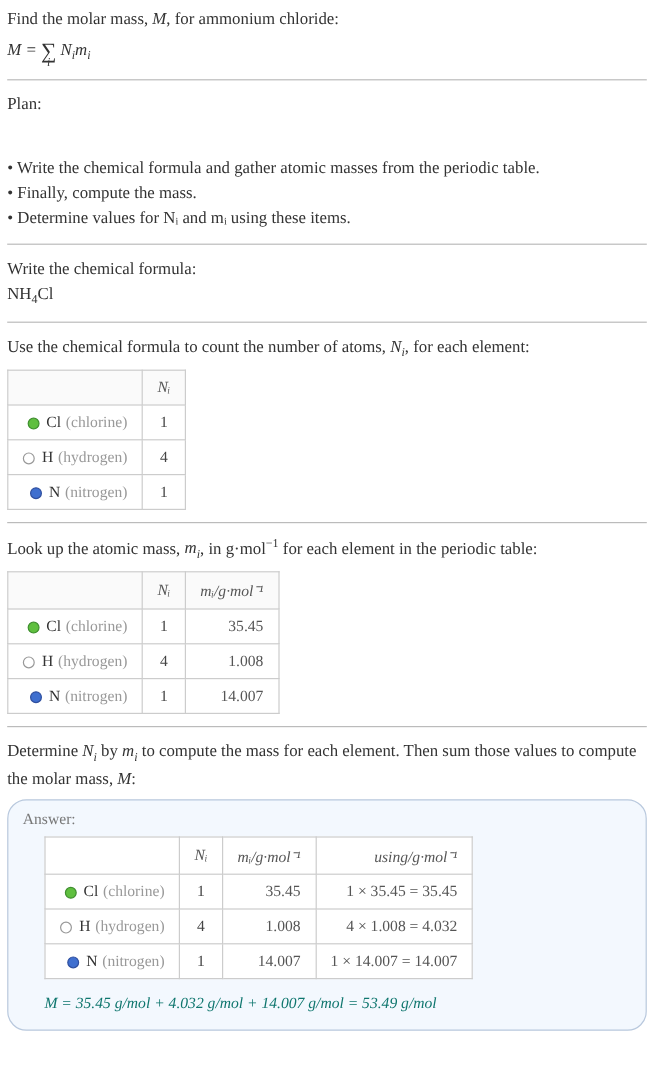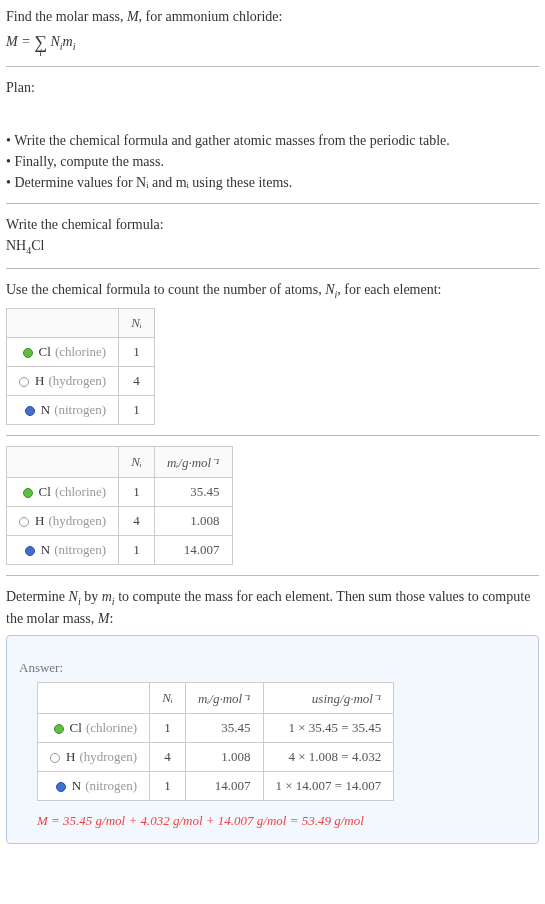--- a/index.html
+++ b/index.html
@@ -46,28 +46,28 @@
   }
   .sw-cl { background: #5fbf3f; border-color: #3f8f2f; }
   .sw-h  { background: #fff; border-color: #999; }
   .sw-n  { background: #3f6fcf; border-color: #2f4f9f; }
   .el-sym { color: #333; }
   .el-name { color: #999; margin-left: 4px; }
   .it { font-style: italic; }
   .answer-box {
     border: 1px solid #b8c8dd;
     background: #f3f8fe;
-    border-radius: 4px;
-    padding: 24px 12px 14px;
+    border-radius: 16px;
+    padding: 8px 12px 14px;
     margin-top: 6px;
   }
   .answer-box .label { color: #777; margin-bottom: 6px; font-size: 13px; }
   .answer-box table.data { margin-left: 18px; background: #fff; }
   .answer-box table.data td, .answer-box table.data th { background: #fff; }
-  .answer-eq { margin: 12px 0 0 18px; font-style: italic; font-size: 13px; color: #ef4444; }
+  .answer-eq { margin: 12px 0 0 18px; font-style: italic; font-size: 13px; color: #0f766e; }
   ul.plan { list-style: none; padding-left: 0; margin-top: 32px; }
   ul.plan li::before { content: "• "; }
   .line { line-height: 1.5; }
 </style>
 </head>
 <body>
 
 <div class="sect prompt">
   <span class="line">
     <span>Find the molar mass, </span><span class="it">M</span><span>, for ammonium chloride:</span>
@@ -121,20 +121,23 @@
       <td class="el-cell"><span class="swatch sw-n"></span><span class="el-sym">N</span><span class="el-name">(nitrogen)</span></td>
       <td class="num">1</td>
     </tr>
   </tbody>
     </table>
 </div>
 
 <hr class="hr">
 
 <div class="sect">
+  <div class="line">
+    <span>Look up the atomic mass, </span><span class="it"><span>m</span><span class="sub">i</span></span><span>, in g·mol</span><span class="sup">−1</span><span> for each element in the periodic table:</span>
+  </div>
   <table class="data">
     <tbody>
         <tr>
       <th></th>
       <th class="it">Nᵢ</th>
       <th class="it">mᵢ/g·mol⁻¹</th>
     </tr>
     <tr>
       <td class="el-cell"><span class="swatch sw-cl"></span><span class="el-sym">Cl</span><span class="el-name">(chlorine)</span></td>
       <td class="num">1</td>

